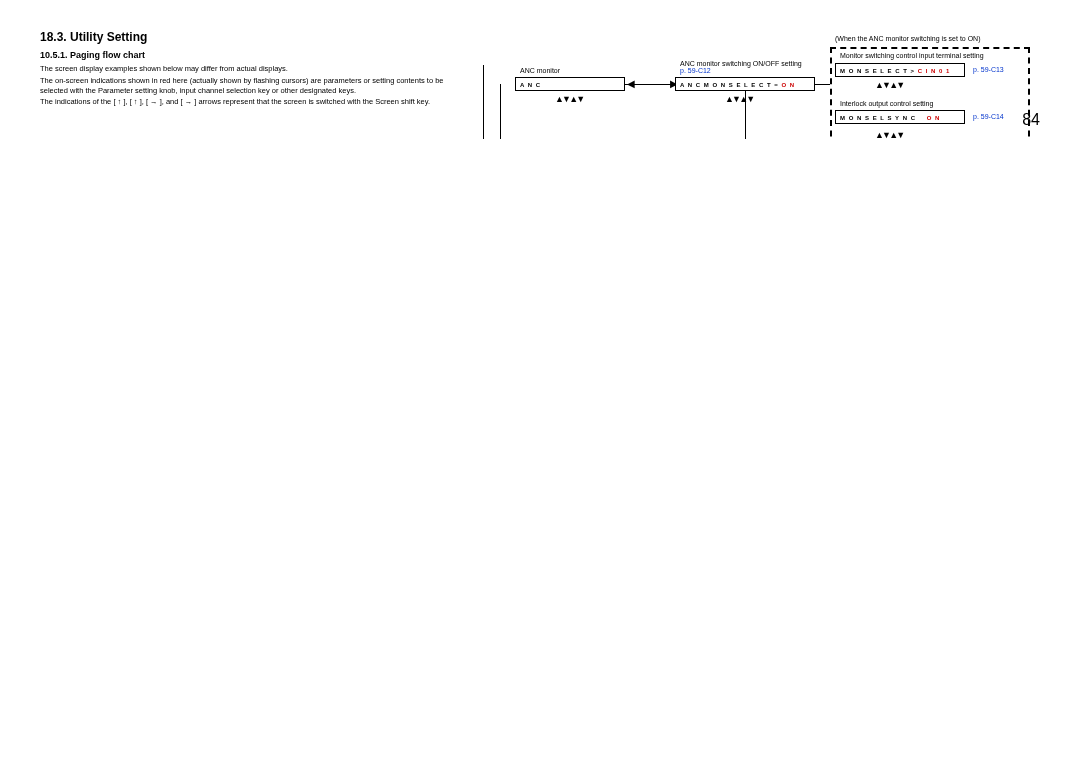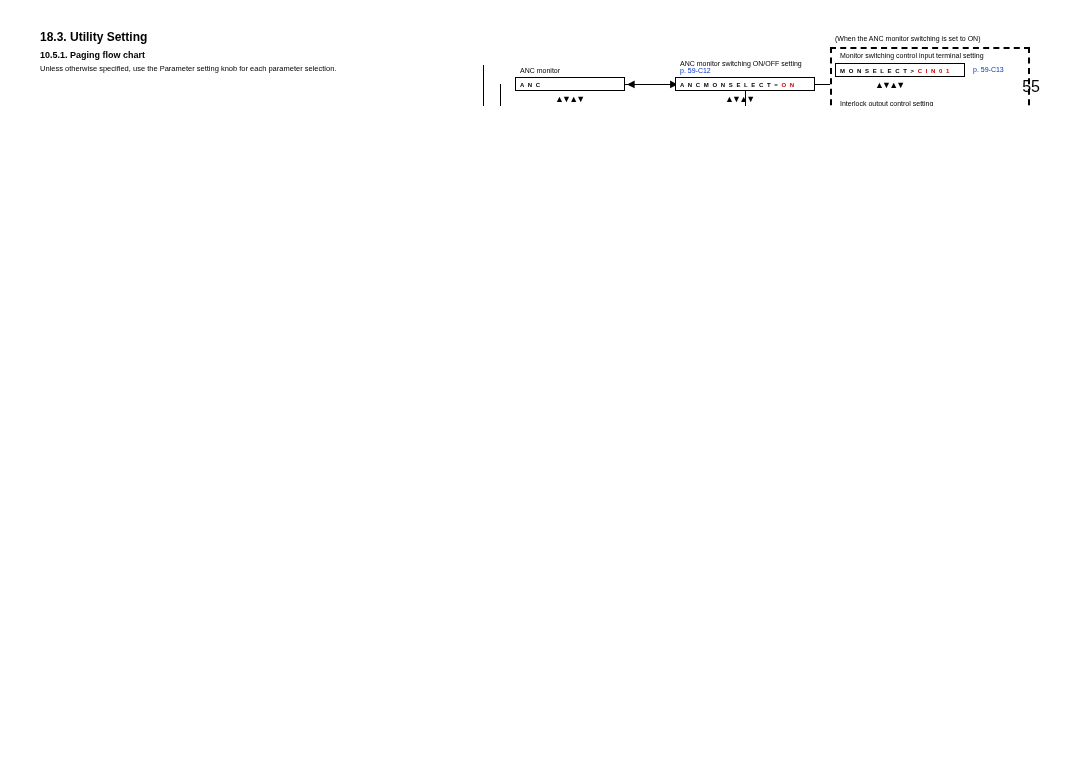--- a/index.html
+++ b/index.html
@@ -33,21 +33,23 @@
   .vline { position:absolute; width:0; border-left:1px solid #000; }
   .hline { position:absolute; height:0; border-top:1px solid #000; }
   .updown{font-size:9px; letter-spacing:-2px;}
 </style>
 </head>
 <body>
 
 <h1>18.3. Utility Setting</h1>
 <h2>10.5.1. Paging flow chart</h2>
 <div class="body-text">
-  <p>Unless otherwise specified, use the Parameter setting knob for each parameter selection.</p>
+  <p>The screen display examples shown below may differ from actual displays.</p>
+  <p>The on-screen indications shown in red here (actually shown by flashing cursors) are parameters or setting contents to be selected with the Parameter setting knob, input channel selection key or other designated keys.</p>
+  <p>The indications of the [ ↑ ], [ ↑ ], [ → ], and [ → ] arrows represent that the screen is switched with the Screen shift key.</p>
 </div>
 
 <div class="chart-area">
 
   <div class="label" style="left:5px; top:0;">Normal use state</div>
   <div class="box" style="left:0; top:10px; width:110px; height:30px; line-height:14px;">— — —</div>
   <div class="label" style="left:55px; top:50px;">
     <span class="kbtn">MEMORY</span>&nbsp;&nbsp;&nbsp;<span class="kbtn">UTILITY</span>
   </div>
 
@@ -263,13 +265,13 @@
   <div class="label" style="left:795px; top:28px;">Interlock output terminal setting</div>
   <div class="box" style="left:790px; top:38px; width:130px;"><span>S E L E C T    S Y N C &gt;</span> <span class="red">C O U T 0 1</span></div>
   <div class="label blue" style="left:928px; top:41px;">p. 59-C16</div>
   <div class="arrow updown" style="left:830px; top:55px;">▲▼&nbsp;▲▼</div>
 
   <div class="hline" style="left:770px; top:-111px; width:15px;"></div>
   <div class="vline" style="left:700px; top:-104px; height:260px;"></div>
 
 </div>
 
-<div class="page-num">55</div>
+<div class="page-num">84</div>
 
 </body></html>

